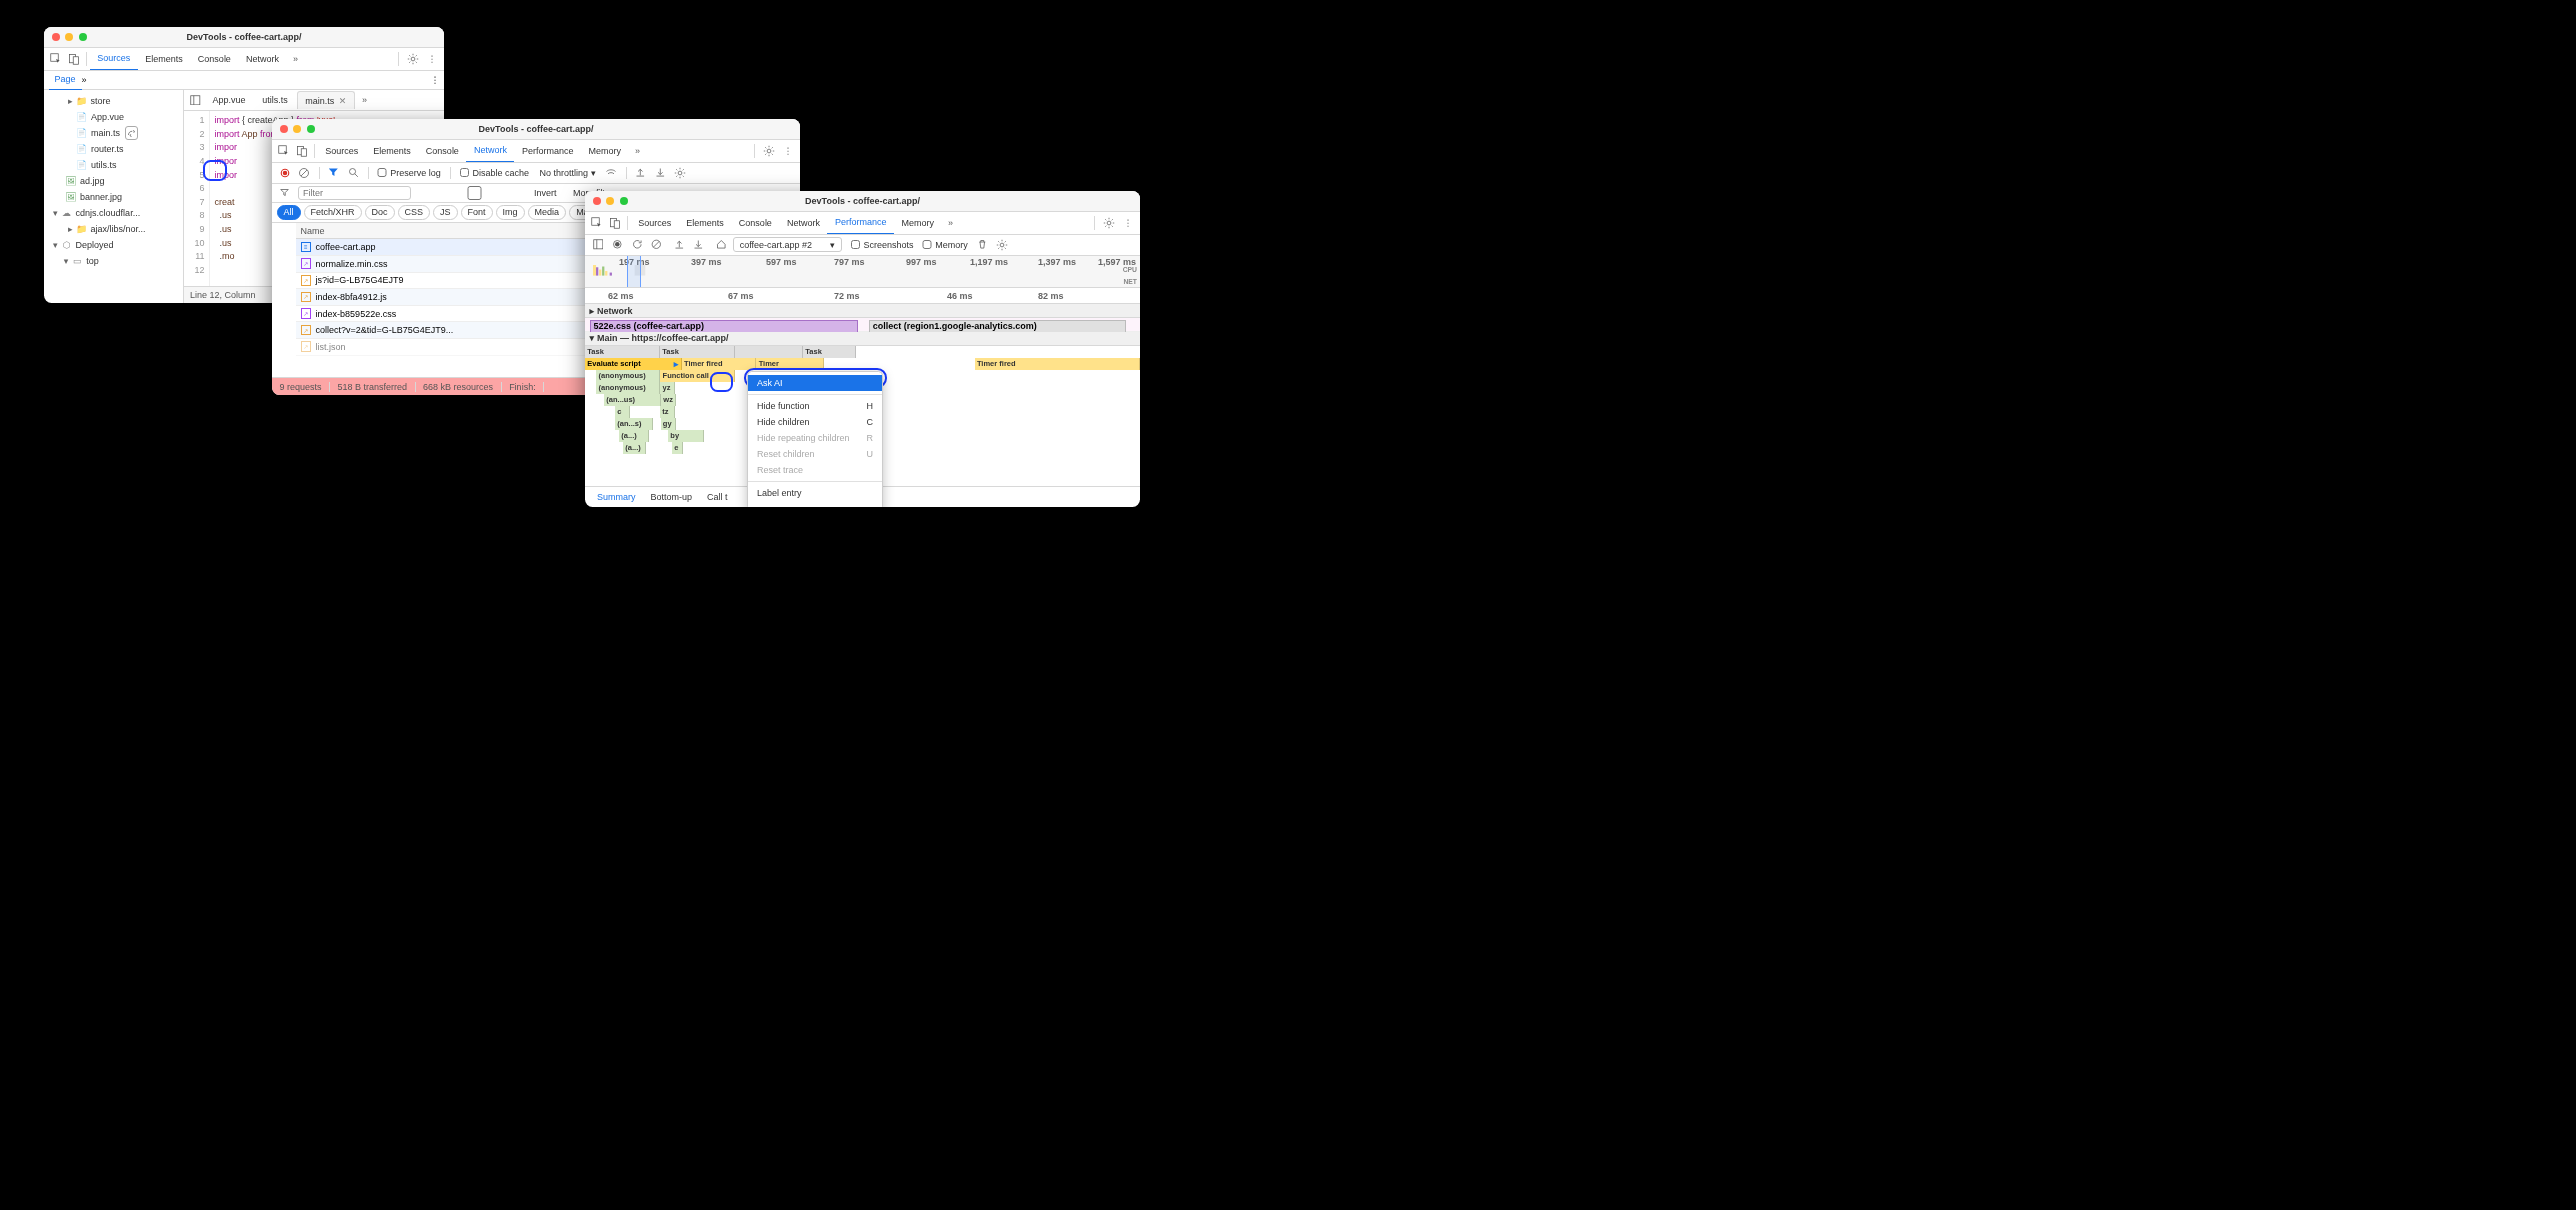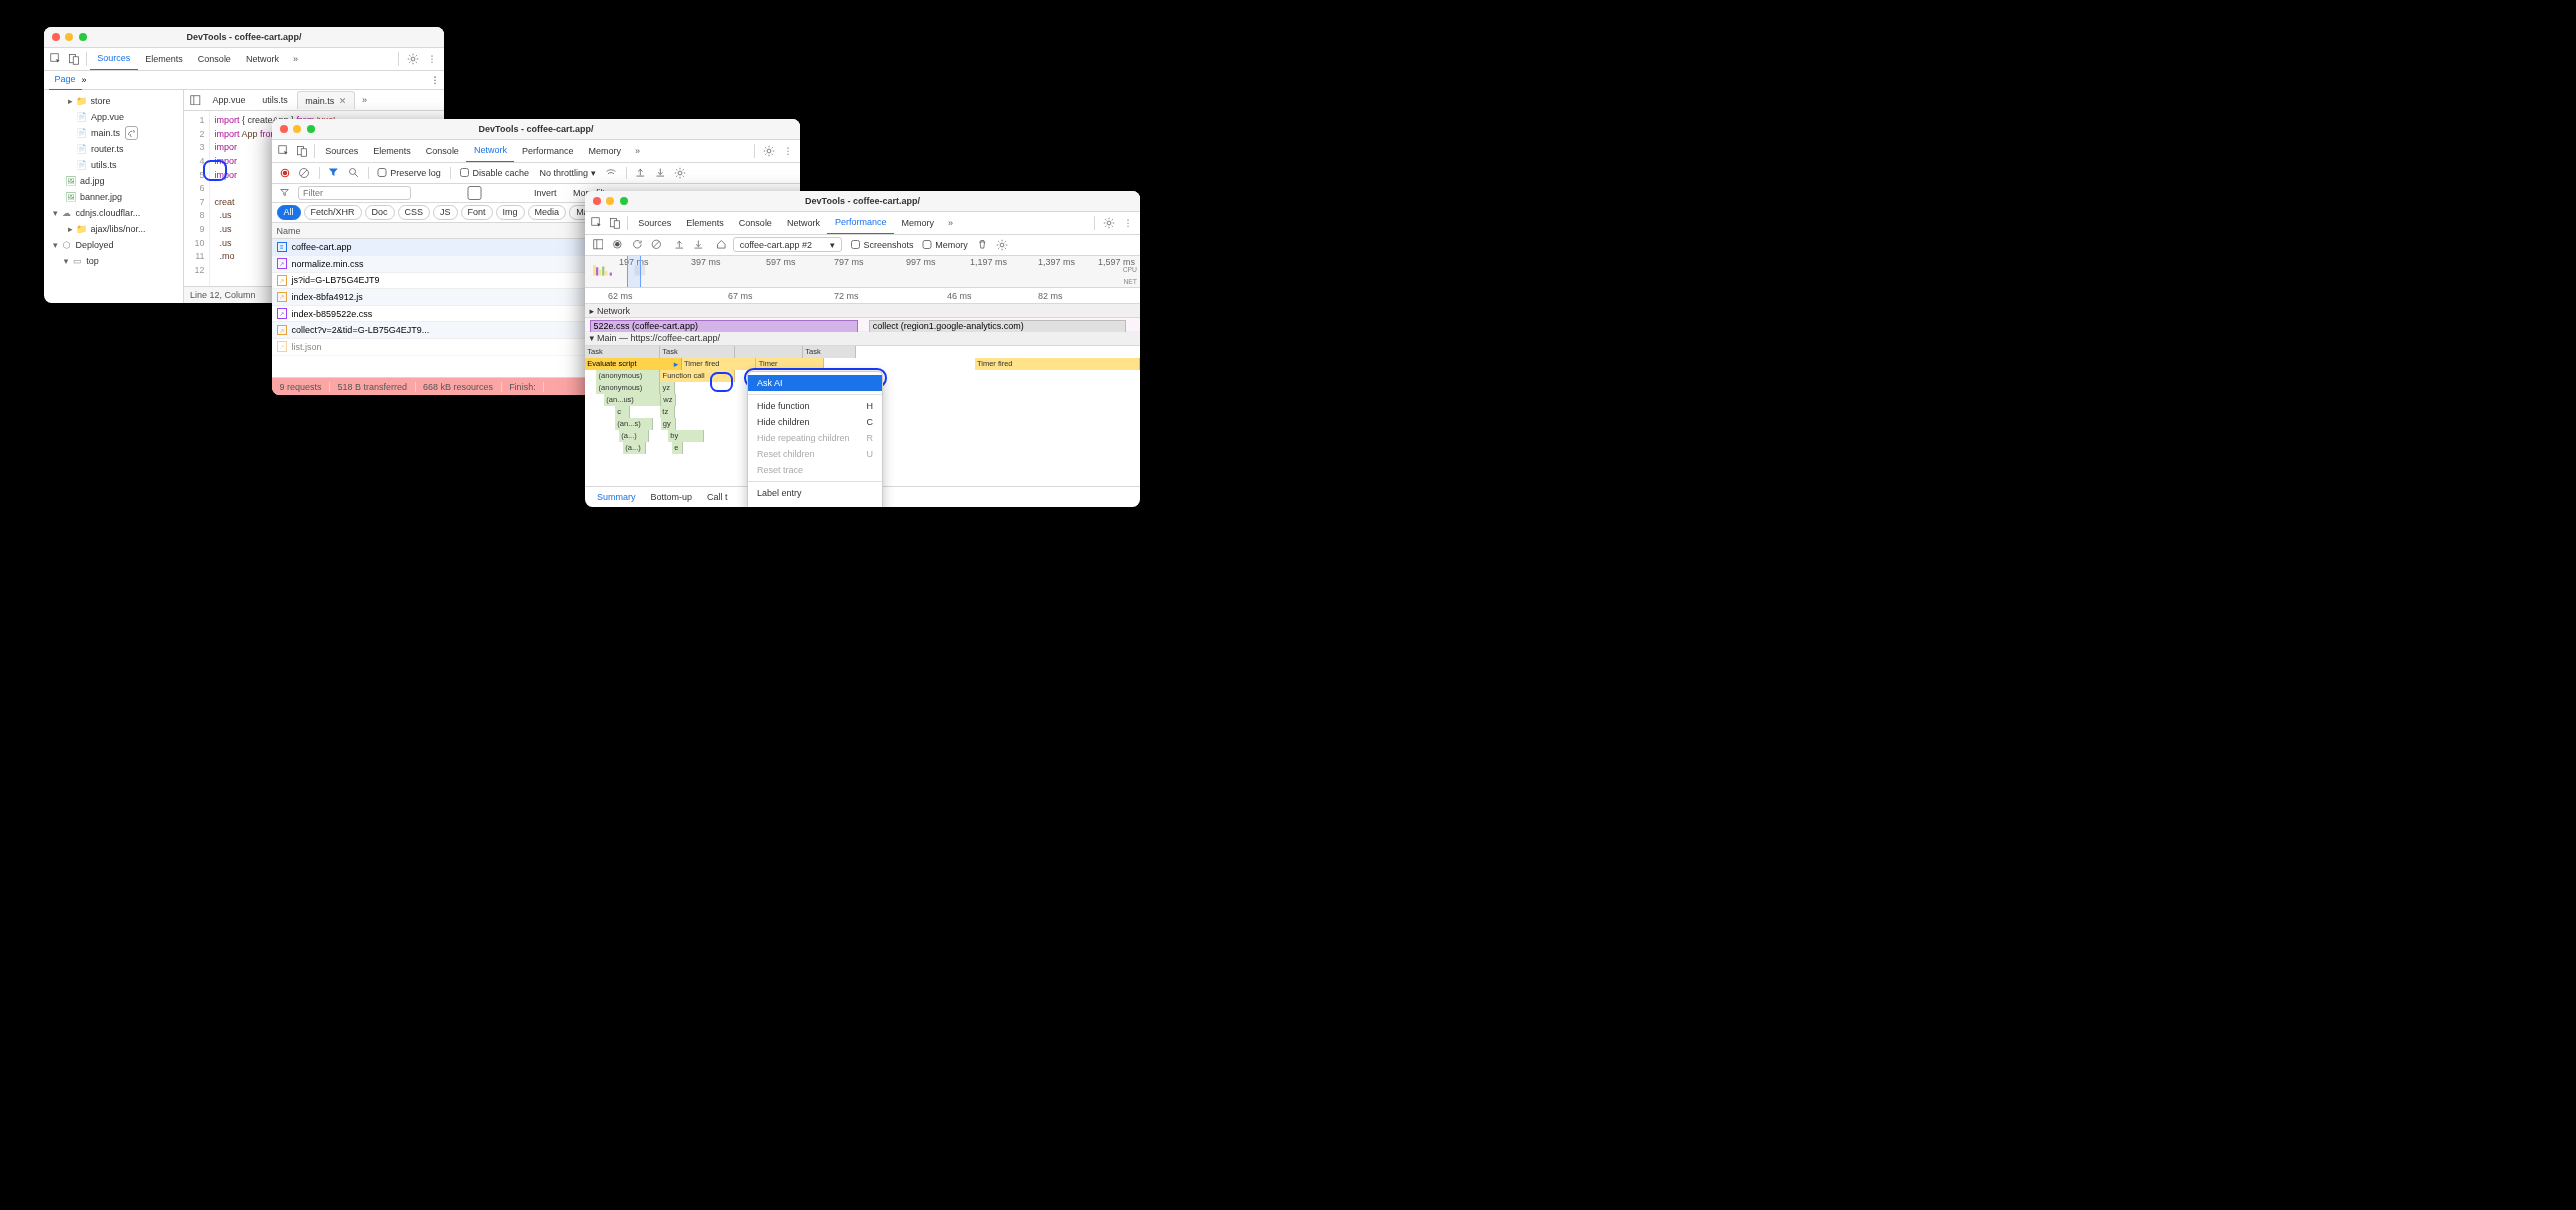--- a/index.html
+++ b/index.html
@@ -56,37 +56,37 @@
 
 
 .hl{position:absolute;border:2.3px solid #1a39ff;border-radius:7.5px;pointer-events:none;z-index:100;}
 
 
 .filterbar{height:19.6px;display:flex;align-items:center;border-bottom:0.8px solid #d8d8d8;padding:0 4.5px;gap:4.5px;}
 .filterbar input{border:0.8px solid #ccc;border-radius:3px;height:13.6px;padding:0 4.5px;width:113px;}
 .typefilters{height:19.6px;display:flex;align-items:center;border-bottom:0.8px solid #d8d8d8;padding:0 4.5px;gap:3px;}
 .pill{padding:1.5px 6px;border:0.8px solid #ccc;border-radius:7.5px;cursor:pointer;color:#333;}
 .pill.active{background:#1a73e8;color:#fff;border-color:#1a73e8;}
-.net-grid{flex:1;display:flex;flex-direction:column;overflow:hidden;}
+.net-grid{flex:1;display:flex;flex-direction:column;overflow:hidden;margin-left:24px;}
 .grid-head,.grid-row{display:flex;height:16.6px;align-items:center;border-bottom:0.8px solid #eee;}
 .grid-head{background:#f6f6f6;font-weight:500;color:#555;border-bottom:0.8px solid #d8d8d8;}
 .col-name{flex:1;padding:0 4.5px;display:flex;align-items:center;gap:4.5px;overflow:hidden;white-space:nowrap;}
 .col-st{width:53px;text-align:right;padding-right:7.5px;color:#666;}
 .col-ty{width:68px;padding-left:4.5px;color:#333;}
 .grid-row:nth-child(even){background:#f4f8fd;}
 .grid-row.sel{background:#e8f0fe;}
 .doc-ic{color:#1a73e8;}
 .css-ic{color:#a142f4;}
 .js-ic{color:#e8a33d;}
 .net-status{height:18px;border-top:0.8px solid #d8d8d8;display:flex;align-items:center;background:#fca5a5;color:#555;}
 .net-status span{padding:0 7.5px;border-right:0.8px solid #d8d8d8;}
 
 
 .perf-tool{height:21px;display:flex;align-items:center;border-bottom:0.8px solid #d8d8d8;padding:0 4.5px;gap:3px;background:#fff;}
-.perf-body{flex:1;display:flex;flex-direction:column;position:relative;}
+.perf-body{flex:1;display:flex;flex-direction:column;position:relative;font-weight:bold;}
 .timeline-top{height:32px;background:#f6f6f6;border-bottom:0.8px solid #d8d8d8;position:relative;font-size:7.5px;color:#666;}
 .timeline-top .tick{position:absolute;top:1.5px;}
 .timeline-top .lbl-right{position:absolute;right:3px;font-size:6.8px;color:#888;}
 .cpubar{position:absolute;bottom:10.6px;left:7.5px;height:10.6px;}
 .tl2{height:16.6px;border-bottom:0.8px solid #d8d8d8;position:relative;font-size:7.5px;color:#666;background:#fff;}
 .tl2 .tick{position:absolute;top:3px;}
 .trackhead{background:#f0f0f0;border-bottom:0.8px solid #d8d8d8;padding:1.5px 4.5px;color:#333;display:flex;align-items:center;gap:3px;}
 .netrow{height:13.6px;display:flex;border-bottom:0.8px solid #eee;background:#fdf3fb;}
 .netbar{height:23px;margin:1.5px 0;background:#d4b3e8;border:0.8px solid #a66fc7;font-size:7.5px;padding:0 3px;display:flex;align-items:flex-start;overflow:hidden;white-space:nowrap;}
 .flame{position:relative;}

